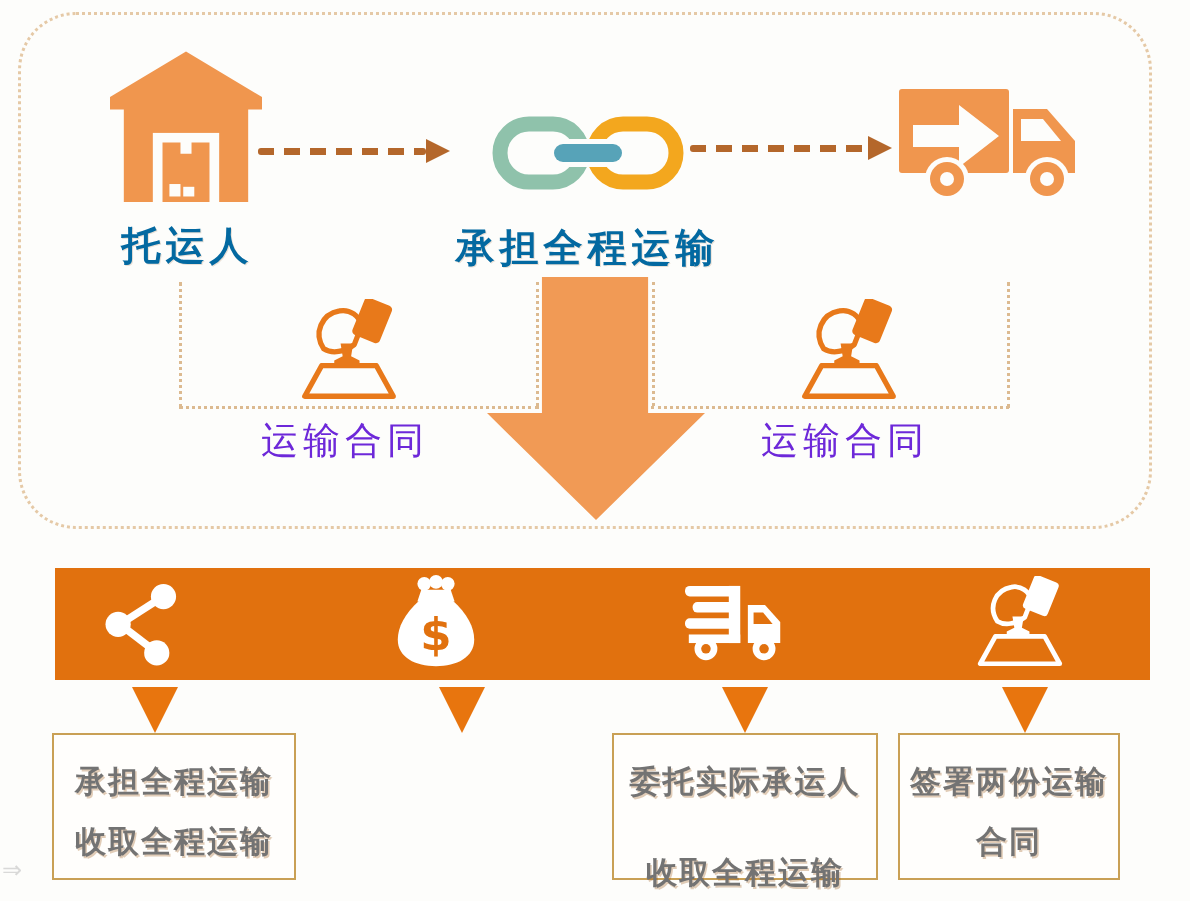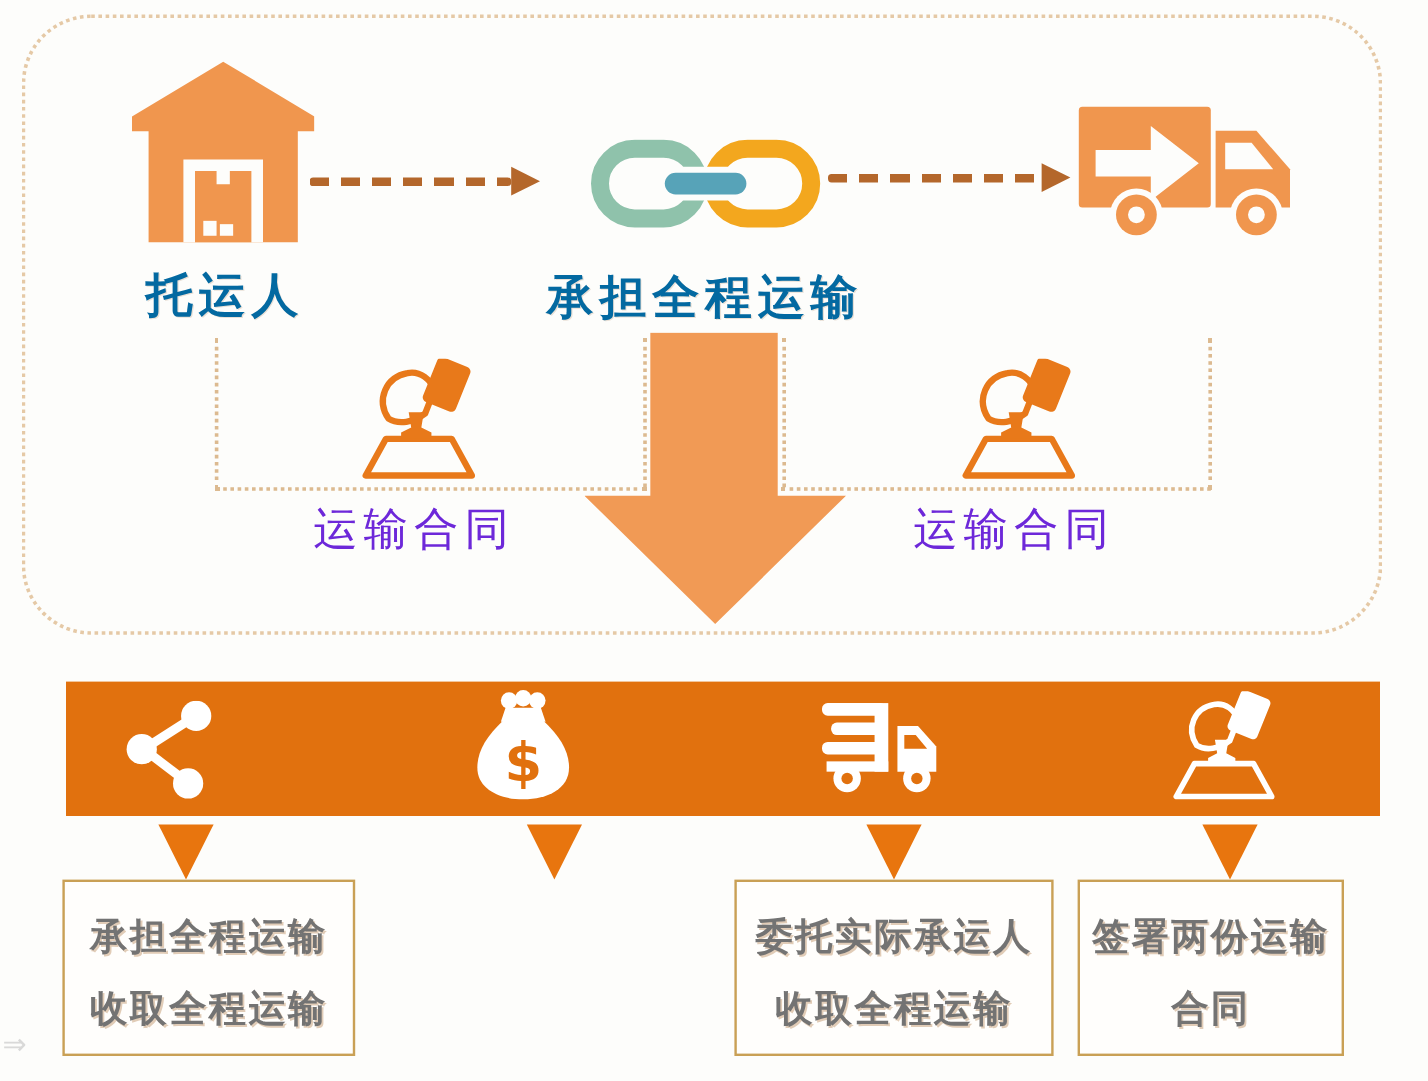--- a/index.html
+++ b/index.html
@@ -95,21 +95,21 @@
 
   
   .card {
     top:733px; height:147px; background:#fffefc;
     border:2px solid #c9a055;
     display:flex; flex-direction:column; align-items:center;
     padding-top:16px;
   }
   .card-1 { left:52px;  width:244px; }
   .card-2 { left:336px; width:224px; }
-  .card-3 { left:612px; width:266px; }
+  .card-3 { left:612px; width:266px;gap:31px; }
   .card-4 { left:898px; width:222px; }
   .card span {
     display:block; text-align:center;
     font-size:31px; font-weight:bold; color:#737373;
     letter-spacing:2px; line-height:60px;
     text-shadow:1.5px 1.5px 0 rgba(146,74,3,.28);
   }
 
   .watermark {
     left:2px; top:856px; font-size:24px; color:#c6c6c6; opacity:.65;

